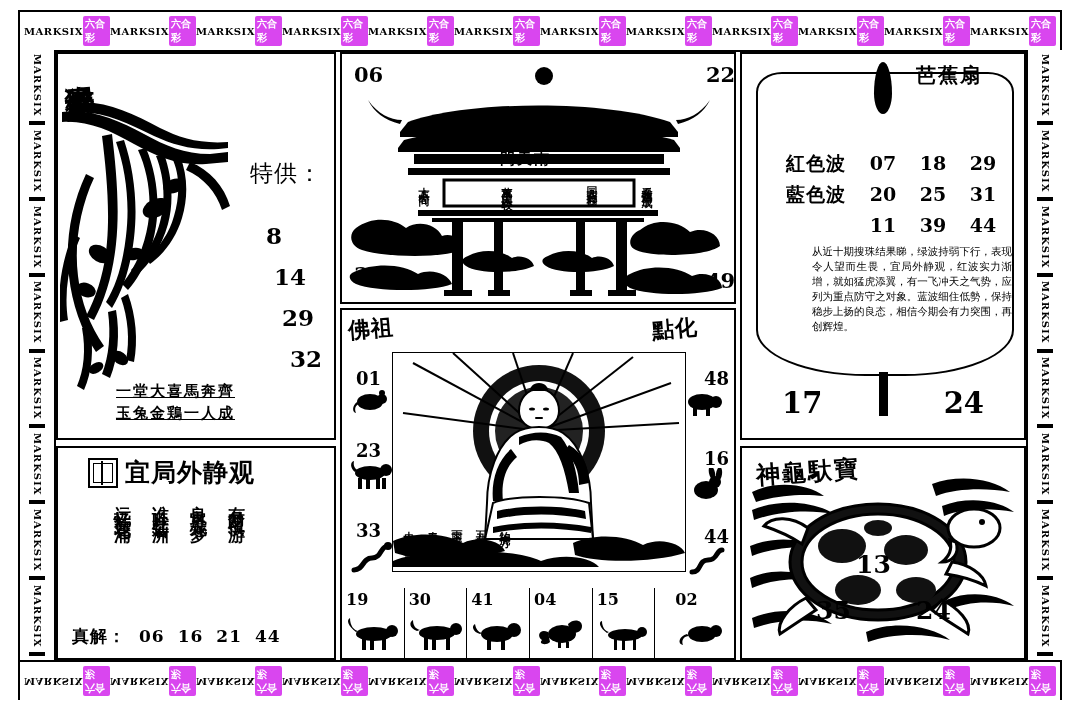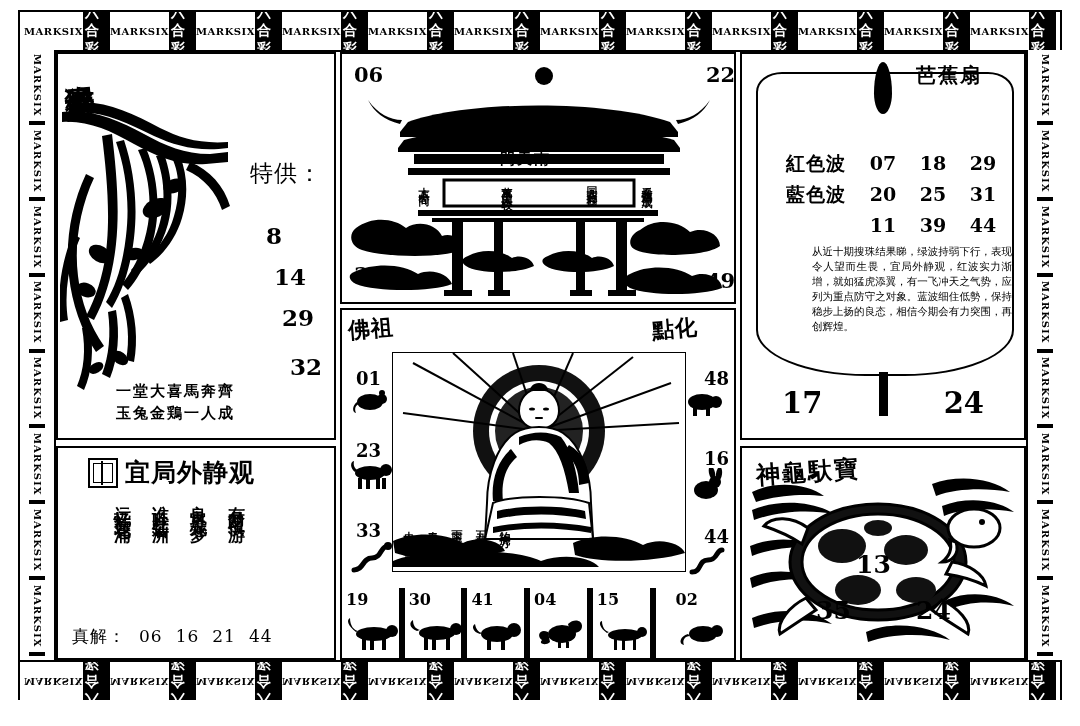--- a/index.html
+++ b/index.html
@@ -8,68 +8,68 @@
 
   
   .outer-frame{position:absolute;left:18px;top:10px;width:1044px;height:690px;border:2px solid #000;box-sizing:border-box;}
   .mark-strip{position:absolute;background:#fff;overflow:hidden;font-family:"DejaVu Serif",serif;}
   .mark-top{left:20px;top:12px;width:1040px;height:38px;border-bottom:2px solid #000;}
   .mark-bottom{left:20px;top:660px;width:1040px;height:38px;border-top:2px solid #000;}
   .mark-left{left:20px;top:50px;width:34px;height:610px;border-right:2px solid #000;}
   .mark-right{left:1026px;top:50px;width:34px;height:610px;border-left:2px solid #000;}
   .mk-row{display:flex;align-items:center;justify-content:space-between;height:100%;padding:0 4px;box-sizing:border-box;}
   .mk-item{font-size:10px;font-weight:bold;letter-spacing:.5px;white-space:nowrap;}
-  .mk-cn{font-size:14px;font-weight:bold;background:#000000;color:#fff;padding:1px 2px;border-radius:2px;}
+  .mk-cn{font-size:10px;font-weight:bold;background:#d946ef;color:#fff;padding:1px 2px;border-radius:2px;}
   .mk-col{display:flex;flex-direction:column;align-items:center;justify-content:space-between;height:100%;padding:4px 0;box-sizing:border-box;}
   .mk-v{writing-mode:vertical-rl;font-size:10px;font-weight:bold;letter-spacing:1px;white-space:nowrap;}
   .mk-vcn{writing-mode:vertical-rl;font-size:10px;font-weight:bold;background:#000;color:#fff;padding:2px 1px;}
   .mark-bottom .mk-item,.mark-bottom .mk-cn{transform:scaleY(-1);}
 
   
   .panel{position:absolute;border:2px solid #000;box-sizing:border-box;background:#fff;}
 
   
   #p-topleft{left:56px;top:52px;width:280px;height:388px;}
   .brush-title{position:absolute;left:62px;top:62px;font-family:"DejaVu Serif",serif;font-size:30px;font-weight:bold;writing-mode:vertical-rl;line-height:1.05;letter-spacing:2px;color:#000;transform:rotate(-4deg);}
   .tree-art{position:absolute;left:60px;top:58px;width:175px;height:340px;}
   .special-label{position:absolute;left:250px;top:158px;font-family:"DejaVu Serif",serif;font-size:23px;font-weight:normal;letter-spacing:1px;}
   .sp-nums{position:absolute;left:262px;top:215px;font-family:"DejaVu Serif",serif;font-size:23px;font-weight:bold;line-height:41px;}
   .sp-nums div{padding-left:0;}
   .sp-n1{margin-left:4px;}
   .sp-n2{margin-left:12px;}
   .sp-n3{margin-left:20px;}
-  .sp-n4{margin-left:28px;margin-top:8px;}
-  .couplet{position:absolute;left:116px;top:380px;font-family:"DejaVu Serif",serif;font-size:15px;font-weight:bold;line-height:22px;letter-spacing:2px;}
+  .sp-n4{margin-left:28px;}
+  .couplet{position:absolute;left:116px;top:380px;font-family:"DejaVu Serif",serif;font-size:15px;font-weight:bold;line-height:22px;letter-spacing:2px;text-decoration:underline;}
 
   
   #p-sutra{left:56px;top:446px;width:280px;height:214px;}
   .sutra-head{position:absolute;left:88px;top:456px;display:flex;align-items:center;gap:7px;}
   .book-ico{width:26px;height:26px;border:2px solid #000;position:relative;background:#fff;}
   .book-ico:before{content:"";position:absolute;left:3px;top:3px;right:3px;bottom:3px;border:1px solid #000;}
   .book-ico:after{content:"";position:absolute;left:11px;top:1px;width:2px;bottom:1px;background:#000;}
   .sutra-title{font-family:"DejaVu Serif",serif;font-size:25px;font-weight:bold;letter-spacing:1px;}
   .poem{position:absolute;left:112px;top:492px;display:flex;flex-direction:row-reverse;gap:16px;}
   .poem-col{writing-mode:vertical-rl;font-family:"DejaVu Serif",serif;font-size:17px;font-weight:bold;letter-spacing:5px;line-height:22px;}
-  .true-ans{position:absolute;left:72px;top:625px;font-family:"DejaVu Serif",serif;font-size:17px;font-weight:normal;letter-spacing:1px;}
+  .true-ans{position:absolute;left:72px;top:625px;font-family:"DejaVu Serif",serif;font-size:17px;font-weight:bold;letter-spacing:1px;}
   .true-ans span{margin-left:13px;}
 
   
   #p-temple{left:340px;top:52px;width:396px;height:252px;}
   .corner-num{position:absolute;font-family:"DejaVu Serif",serif;font-size:21px;font-weight:bold;}
   .temple-art{position:absolute;left:348px;top:60px;width:380px;height:238px;}
   .t-vcol{position:absolute;writing-mode:vertical-rl;font-family:"DejaVu Serif",serif;font-size:11px;font-weight:bold;letter-spacing:2px;line-height:13px;}
 
   
   #p-buddha{left:340px;top:308px;width:396px;height:352px;}
   .bud-head-l{position:absolute;left:348px;top:314px;font-family:"DejaVu Serif",serif;font-size:22px;font-weight:bold;letter-spacing:1px;transform:rotate(-5deg);}
   .bud-head-r{position:absolute;left:652px;top:314px;font-family:"DejaVu Serif",serif;font-size:22px;font-weight:bold;letter-spacing:1px;transform:rotate(-5deg);}
   .side-num{position:absolute;font-family:"DejaVu Serif",serif;font-size:18px;font-weight:bold;}
   .bud-center{position:absolute;left:392px;top:352px;width:292px;height:218px;border:1px solid #000;background:#fff;overflow:hidden;}
   .bot-row{position:absolute;left:342px;top:588px;width:392px;height:70px;display:flex;}
-  .bot-cell{width:65.3px;height:70px;position:relative;border-right:6px solid #000000;box-sizing:border-box;}
+  .bot-cell{width:65.3px;height:70px;position:relative;border-right:1px solid #000000;box-sizing:border-box;}
   .bot-cell:last-child{border-right:none;margin-left:16px;}
   .bot-num{position:absolute;left:4px;top:2px;font-family:"DejaVu Serif",serif;font-size:16px;font-weight:bold;}
   .vpoem{position:absolute;left:400px;top:522px;display:flex;flex-direction:row-reverse;gap:9px;}
   .vpoem div{writing-mode:vertical-rl;font-family:"DejaVu Serif",serif;font-size:11px;font-weight:bold;letter-spacing:3px;}
 
   
   #p-fan{left:740px;top:52px;width:286px;height:388px;}
   .fan-title{position:absolute;left:916px;top:62px;font-family:"DejaVu Serif",serif;font-size:20px;font-weight:bold;letter-spacing:2px;}
   .fan-shape{position:absolute;left:756px;top:72px;width:254px;height:300px;border:2px solid #000;border-radius:26px 26px 110px 110px/20px 20px 46px 46px;}
   .fan-handle{position:absolute;left:879px;top:372px;width:9px;height:44px;background:#000;}

